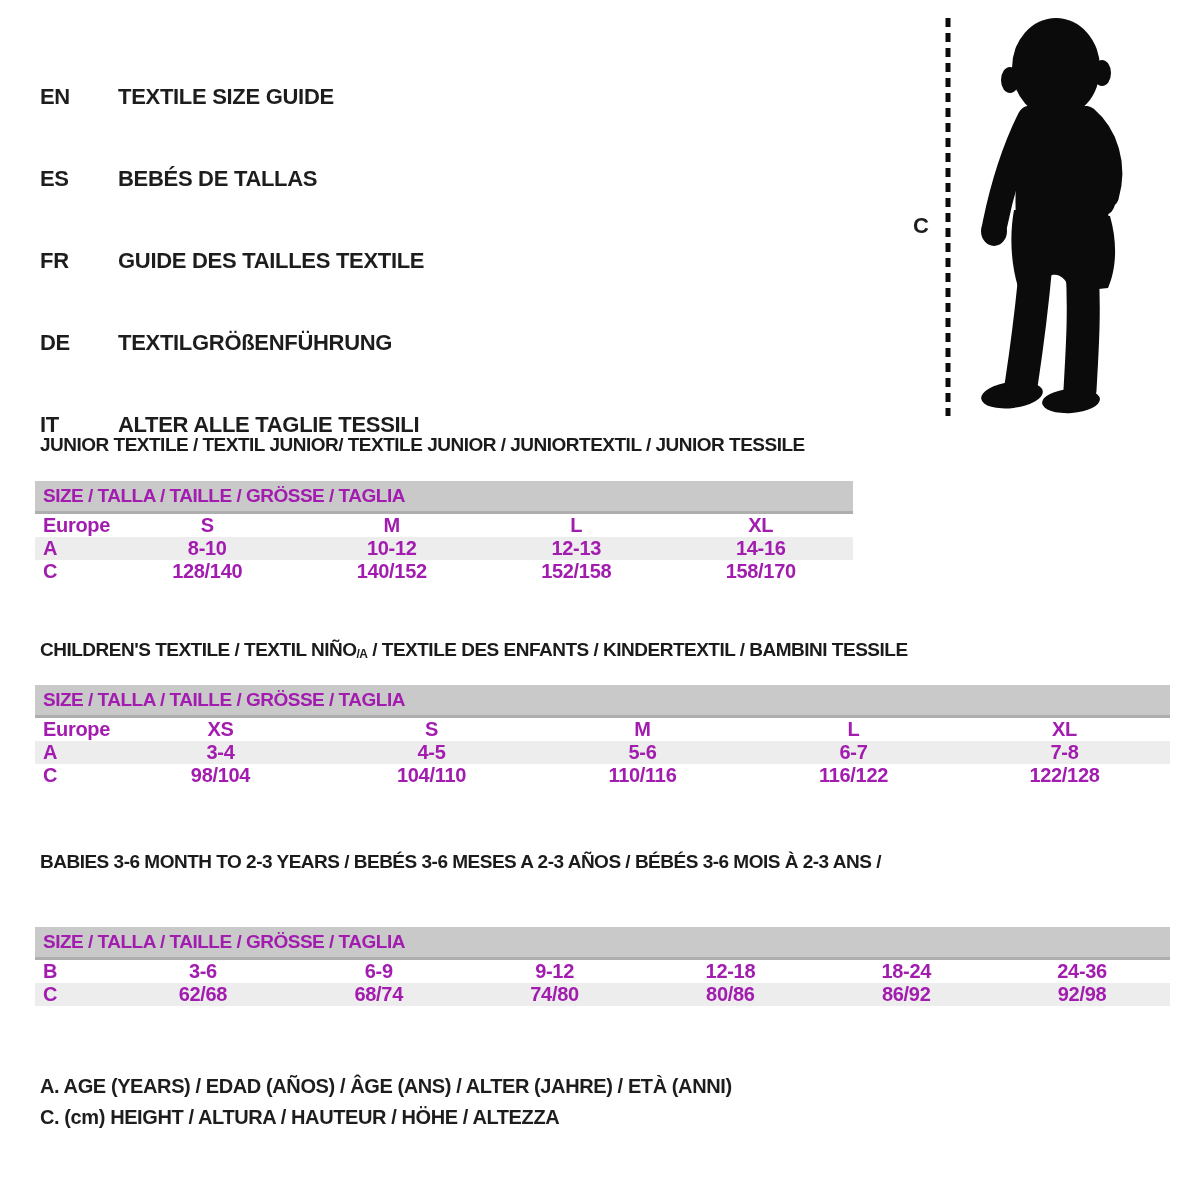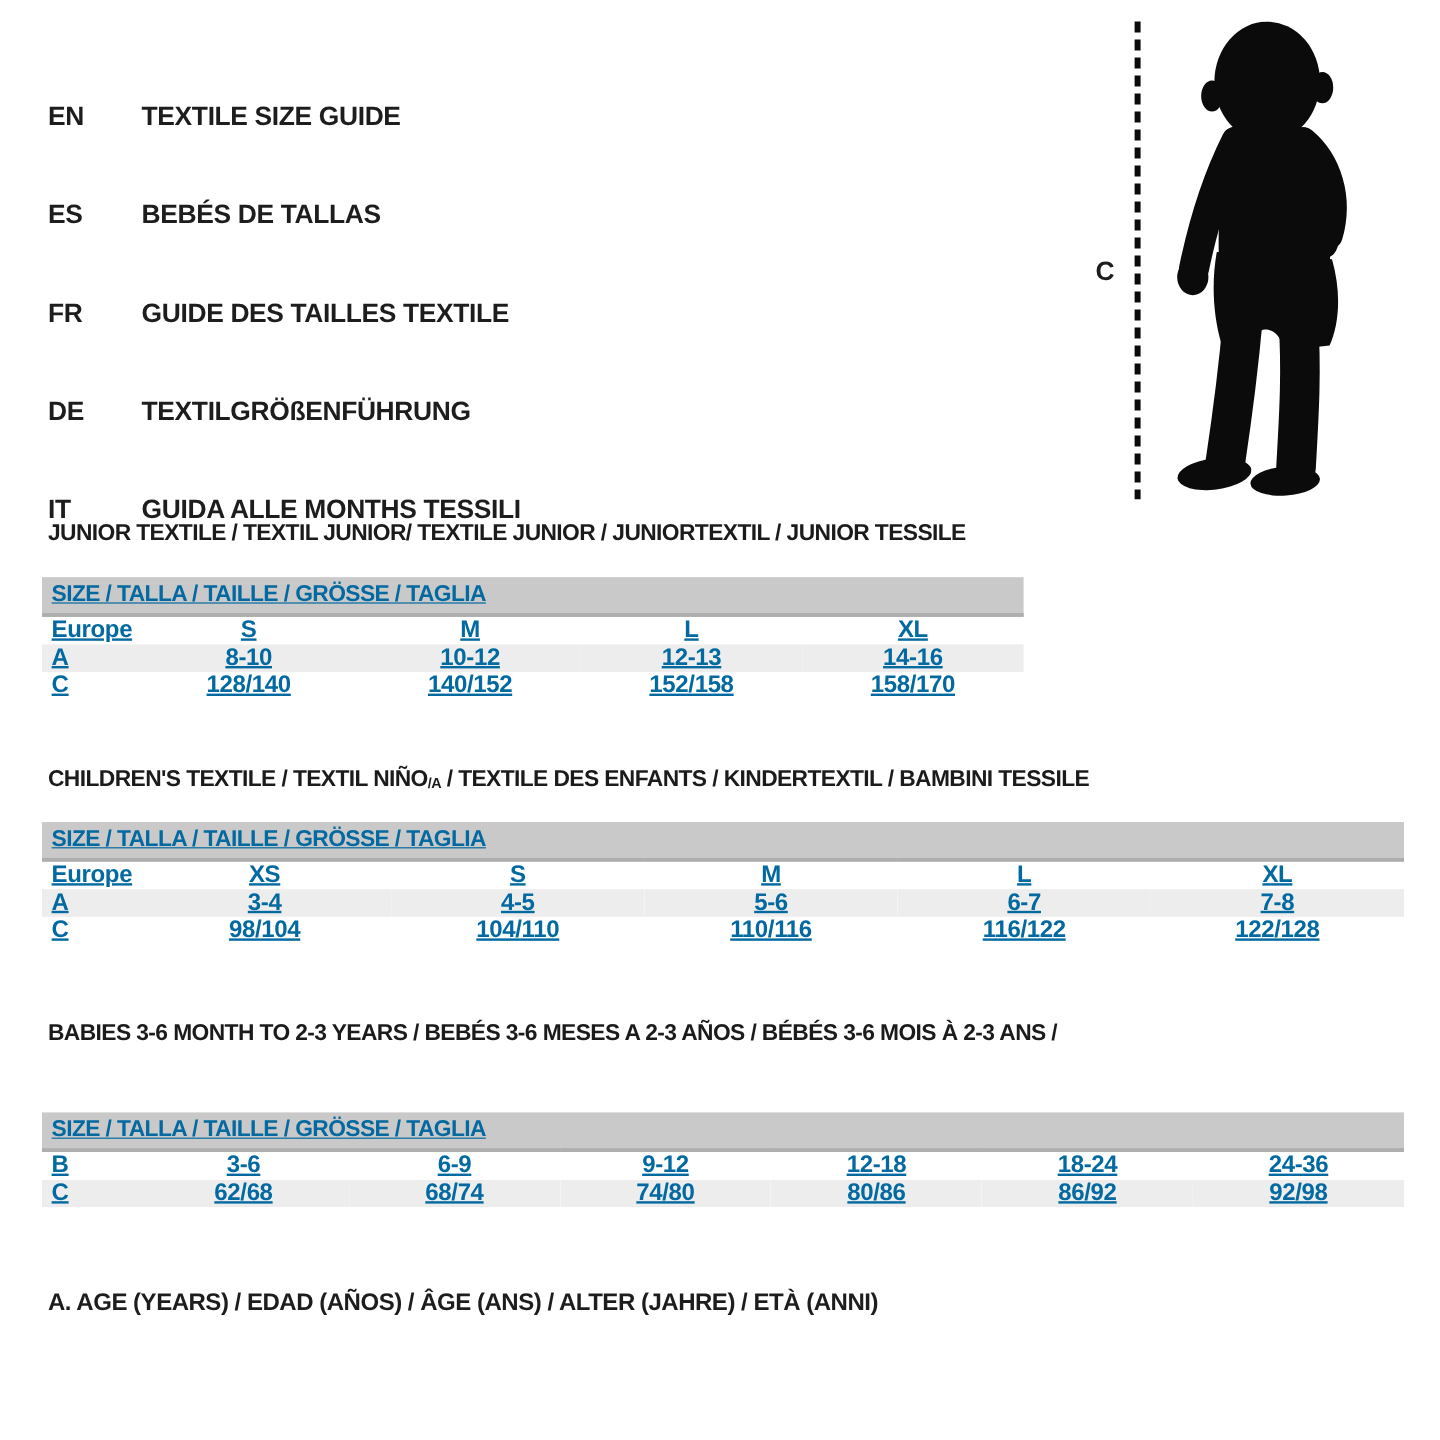--- a/index.html
+++ b/index.html
@@ -24,21 +24,21 @@
   
   .sec-title {
     font-size:19px; font-weight:700; letter-spacing:-0.5px; white-space:nowrap; color:#1b1b1b;
   }
   .title-junior { left:40px; top:434px;text-align:center; }
   .title-children { left:40px; top:639px; }
   .title-babies { left:40px; top:846px; line-height:31.5px; }
   .sub-small { font-size:12px; font-weight:700; vertical-align:baseline; position:relative; bottom:-2px; }
 
   
-  .size-table { border-collapse:collapse; table-layout:fixed; color:#0369a1;text-decoration:underline; }
+  .size-table { border-collapse:collapse; table-layout:fixed; color:#a21caf; }
   .tbl-junior   { left:35px; top:481px; width:818px;  }
   .tbl-children { left:35px; top:685px; width:1135px; }
   .tbl-babies   { left:35px; top:927px; width:1135px; }
   .size-table th {
     background:#c9c9c9; border-bottom:3px solid #aeaeae;
     text-align:left; padding:0 0 0 8px; height:31px;
     font-size:19px; font-weight:700; letter-spacing:-0.5px; white-space:nowrap;
   }
   .size-table td {
     text-align:center; height:15px; font-size:20px; font-weight:700;
@@ -66,21 +66,21 @@
   <div class="lang-row">
     <span class="lang-code">FR</span>
     <span class="lang-label">GUIDE DES TAILLES TEXTILE</span>
   </div>
   <div class="lang-row">
     <span class="lang-code">DE</span>
     <span class="lang-label">TEXTILGRÖßENFÜHRUNG</span>
   </div>
   <div class="lang-row">
     <span class="lang-code">IT</span>
-    <span class="lang-label">GUIDA ALLE MONTHS TESSILI</span>
+    <span class="lang-label">ALTER ALLE TAGLIE TESSILI</span>
   </div>
 </div>
 
 <div class="abs measure-label">C</div>
 <svg class="abs measure-line" width="8" height="402" aria-hidden="true">
   <line x1="4" y1="2" x2="4" y2="400" stroke="#0b0b0b" stroke-width="5" stroke-dasharray="9 6"></line>
 </svg>
 <svg class="abs silhouette" width="168" height="396" viewBox="0 0 168 396" aria-hidden="true">
   <g fill="#0b0b0b">
 
@@ -230,13 +230,14 @@
         <td>74/80</td>
         <td>80/86</td>
         <td>86/92</td>
         <td>92/98</td>
       </tr>
     </tbody>
 </table>
 
 <div class="abs legend">
   <div class="legend-line">A. AGE (YEARS) / EDAD (AÑOS) / ÂGE (ANS) / ALTER (JAHRE) / ETÀ (ANNI)</div>
+  <div class="legend-line">C. (cm) HEIGHT / ALTURA / HAUTEUR / HÖHE / ALTEZZA</div>
 </div>
 
 </body></html>

